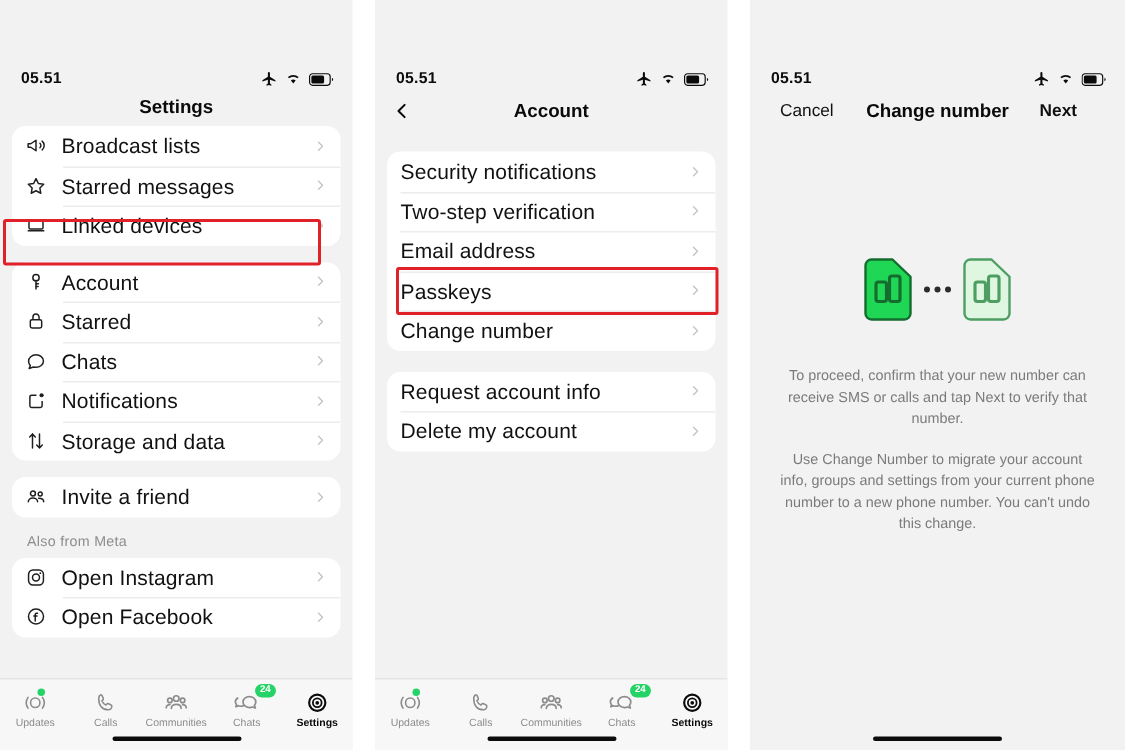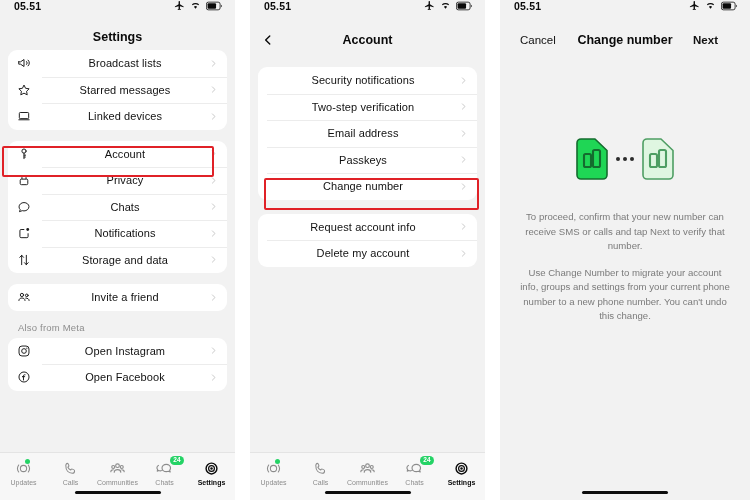--- a/index.html
+++ b/index.html
@@ -9,22 +9,22 @@
     font-family: "Liberation Sans", sans-serif;
     overflow: hidden;
   }
   .screens { display: flex; width: 750px; height: 500px; background: #ffffff; }
   .panel { width: 235px; height: 500px; background: #f2f2f2; position: relative; overflow: hidden; }
   .gap { width: 15px; height: 500px; background: #ffffff; }
   .panel:last-child { width: 250px; }
 
   
   .statusbar {
-    height: 24px; display: flex; align-items: flex-start;
-    justify-content: space-between; padding: 0 12px 0 14px;
+    height: 24px; display: flex; align-items: flex-end;
+    justify-content: space-between; padding: 0 12px 0 14px; margin-top: 34px;
   }
   .clock { font-size: 10.5px; font-weight: bold; color: #0b0b0b; letter-spacing: .2px; }
   .sysicons { display: flex; align-items: center; gap: 5px; color: #0b0b0b; }
   .sysicons svg { display: block; }
 
   
   .navbar {
     height: 26px; display: flex; align-items: center; justify-content: center;
     position: relative; padding: 0 10px;
   }
@@ -49,21 +49,21 @@
   }
   .row + .row::before {
     content: ""; position: absolute; left: 34px; right: 0; top: 0; height: 1px;
     background: #ececec;
   }
   .card.no-icons .row + .row::before { left: 9px; }
   .row-icon {
     width: 24px; flex: 0 0 24px; display: flex; align-items: center; justify-content: flex-start;
     color: #1f1f1f;
   }
-  .row-label { flex: 1; font-size: 11px; color: #111111; letter-spacing: .1px; text-align: center; }
+  .row-label { flex: 1; font-size: 14px; color: #111111; letter-spacing: .1px; }
   .chev { color: #c3c3c3; flex: 0 0 auto; display: flex; align-items: center; }
   .section-label {
     font-size: 9.5px; color: #8d8d8d; padding: 0 0 5px 10px; letter-spacing: .2px;
   }
 
   
   .hl {
     position: absolute; border: 2px solid #e02127; border-radius: 2px;
     pointer-events: none; z-index: 5;
   }
@@ -203,21 +203,21 @@
               </svg>
             </span>
         </div>
         <div class="row">
           <span class="row-icon">
               <svg width="14" height="14" viewBox="0 0 24 24" fill="none" stroke="currentColor" stroke-width="1.7" stroke-linejoin="round">
                 <rect x="5.5" y="10.5" width="13" height="9.5" rx="2"></rect>
                 <path d="M8.5 10.5V7.6a3.5 3.5 0 0 1 7 0v2.9"></path>
               </svg>
             </span>
-          <span class="row-label">Privacy</span>
+          <span class="row-label">Starred</span>
           <span class="chev">
               <svg width="9" height="9" viewBox="0 0 24 24" fill="none" stroke="currentColor" stroke-width="2.4" stroke-linecap="round" stroke-linejoin="round">
                 <path d="M9 5l7 7-7 7"></path>
               </svg>
             </span>
         </div>
         <div class="row">
           <span class="row-icon">
               <svg width="14" height="14" viewBox="0 0 24 24" fill="none" stroke="currentColor" stroke-width="1.7" stroke-linejoin="round">
                 <path d="M20.5 11.3c0 4.1-3.8 7.4-8.5 7.4-1 0-2-.15-2.9-.43L4.2 20l1.3-3.5a6.9 6.9 0 0 1-2-4.7c0-4.1 3.8-7.4 8.5-7.4s8.5 3.3 8.5 6.9z"></path>

